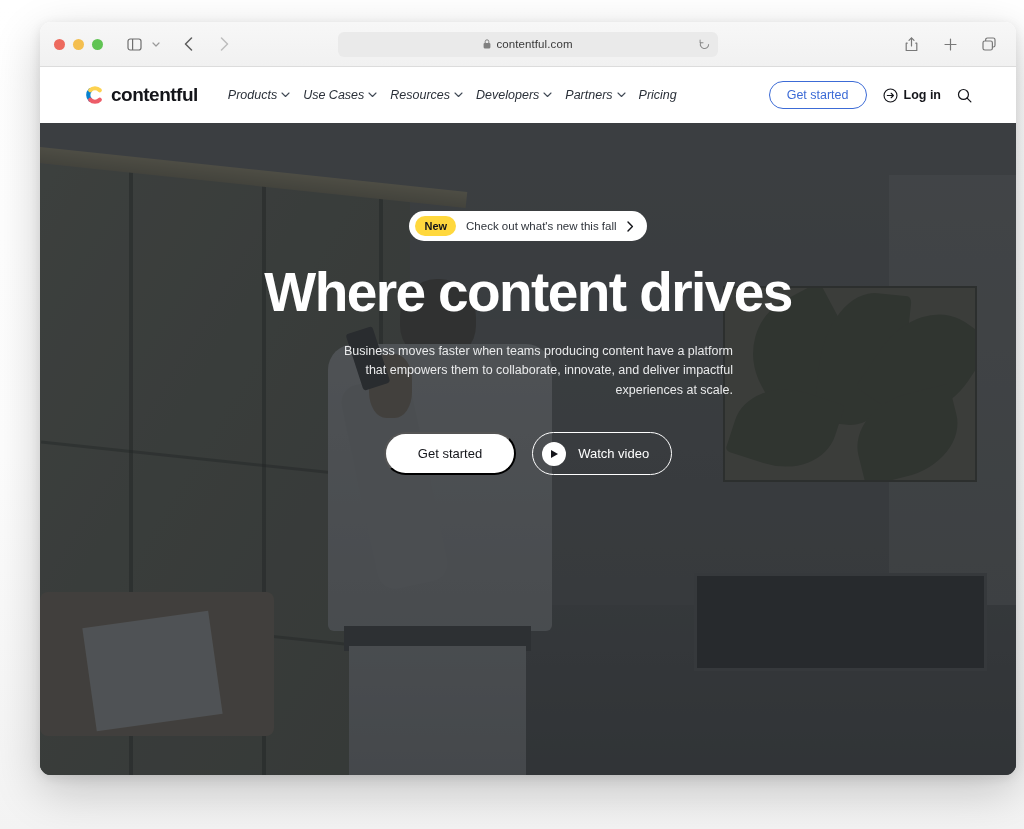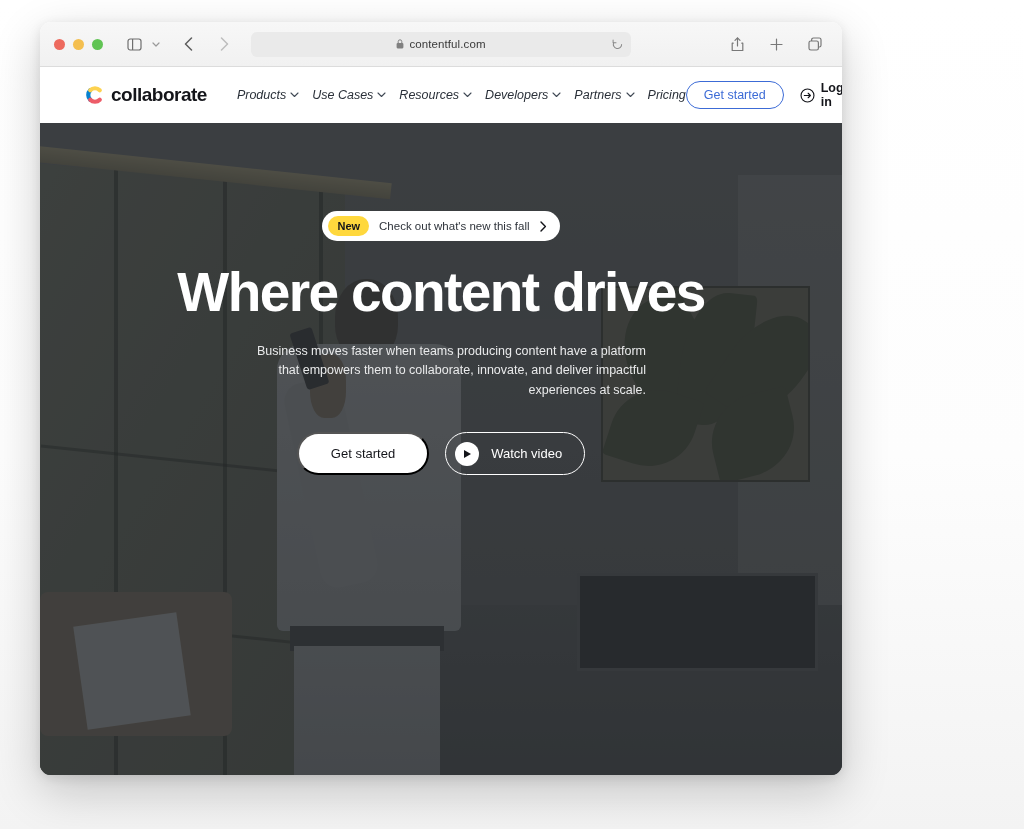--- a/index.html
+++ b/index.html
@@ -9,21 +9,21 @@
     overflow: hidden;
   }
   body {
     background: linear-gradient(180deg,#ffffff 0%,#fdfdfd 55%,#f3f3f3 100%);
     display: flex; align-items: flex-start; justify-content: center;
   }
 
   
   .browser-window {
     position: absolute; left: 40px; top: 22px;
-    width: 802px; height: 753px;
+    width: 976px; height: 753px;
     border-radius: 11px;
     background: #ffffff;
     box-shadow: 0 16px 48px rgba(0,0,0,.20), 0 3px 12px rgba(0,0,0,.10);
     overflow: hidden;
     display: flex; flex-direction: column;
   }
 
   
   .toolbar {
     height: 45px; flex: 0 0 45px;
@@ -346,21 +346,21 @@
 
     <div class="brand">
       <span class="brand-mark">
         <svg width="22" height="22" viewBox="0 0 24 24" fill="none">
           <path d="M6.8 17.2A7.35 7.35 0 016.8 6.8" stroke="#0681cf" stroke-width="4.6" stroke-linecap="round"></path>
           <path d="M6.8 6.8a7.35 7.35 0 0110.4 0" stroke="#fdd250" stroke-width="4.6" stroke-linecap="round"></path>
           <path d="M6.8 17.2a7.35 7.35 0 0010.4 0" stroke="#ed5c68" stroke-width="4.6" stroke-linecap="round"></path>
           <circle cx="12" cy="12" r="3.4" fill="#ffffff"></circle>
         </svg>
       </span>
-      <span class="brand-name">collaborate</span>
+      <span class="brand-name">contentful</span>
     </div>
 
     <div class="nav-links">
       <span class="nav-link">
         <span>Products</span>
         <span class="chev">
           <svg width="9" height="6" viewBox="0 0 9 6" fill="none">
               <path d="M1 1l3.5 3.5L8 1" stroke="#414a56" stroke-width="1.1" stroke-linecap="round" stroke-linejoin="round"></path>
             </svg>
         </span>

